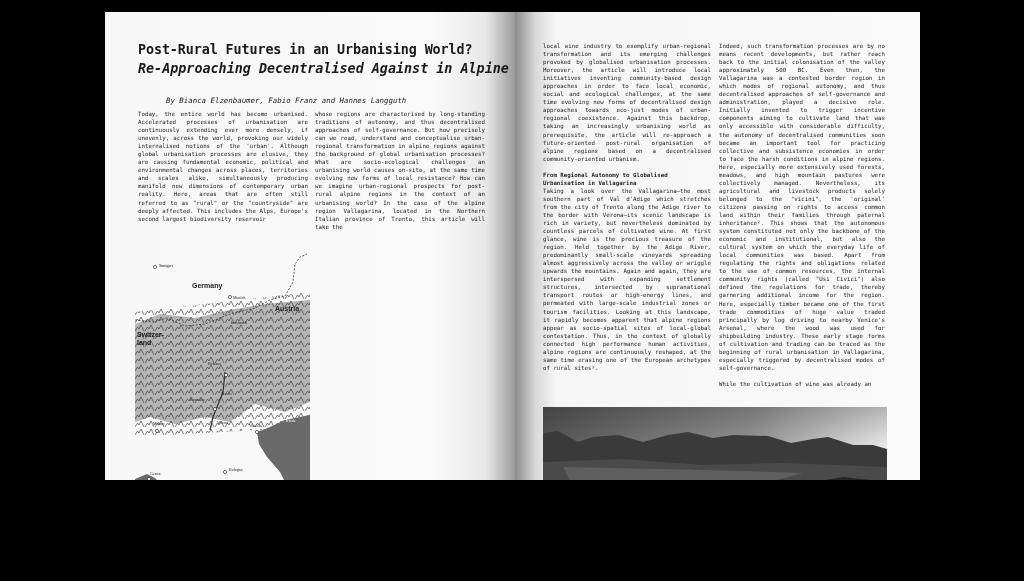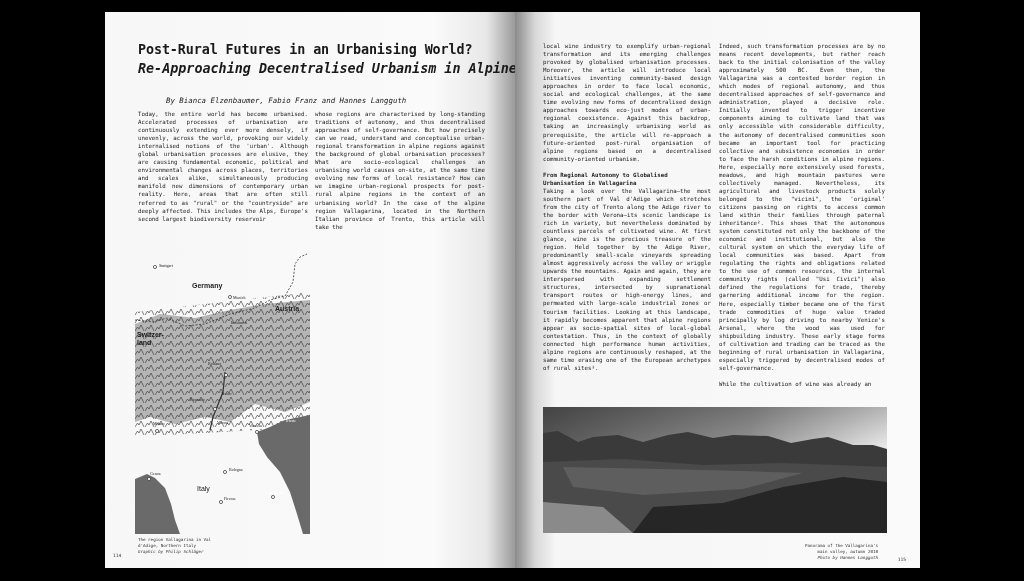--- a/index.html
+++ b/index.html
@@ -1,18 +1,18 @@
 <!DOCTYPE html>
 <html><head>
 <meta charset="utf-8">
 <style>
   html, body { margin:0; padding:0; }
   body { width:1024px; height:581px; background:#000; position:relative; overflow:hidden;
          font-family:"DejaVu Sans Mono","Liberation Mono",monospace; color:#1a1a1a; }
-  .page { position:absolute; top:12px; height:556px; background:#fafafa; overflow:hidden; }
+  .page { position:absolute; top:12px; height:468px; background:#fafafa; overflow:hidden; }
   .page-left { left:105px; width:410px; background:linear-gradient(to right,#f7f7f7 0%,#fafafa 80%,#e8e8e8 93%,#9a9a9a 100%); }
   .page-right { left:515px; width:405px; background:linear-gradient(to right,#8a8a8a 0%,#d8d8d8 5%,#f6f6f6 10%,#fafafa 100%); }
   .title { position:absolute; left:33px; top:30px; font-size:13.4px; font-weight:bold; letter-spacing:-0.1px; white-space:nowrap; }
   .subtitle { position:absolute; left:33px; top:48px; font-size:13.4px; font-weight:bold; font-style:italic; line-height:17px; white-space:nowrap; }
   .byline { position:absolute; left:33px; top:84px; font-size:7.4px; font-style:italic; white-space:nowrap;padding-left:28px; }
   .col { position:absolute; font-size:5.75px; line-height:8.05px; text-align:justify; color:#222; }
   .col p { margin:0; }
   .col .sp { height:8px; }
   .col-l1 { left:33px; top:98px; width:170px; }
   .col-l2 { left:210px; top:98px; width:170px; }
@@ -27,21 +27,21 @@
   .pn-l { left:8px; top:541px; }
   .pn-r { right:14px; top:545px; }
   .photo { position:absolute; left:28px; top:395px; width:344px; height:126px; }
 </style>
 </head>
 <body>
 
 <div class="page page-left">
   <div class="title">Post-Rural Futures in an Urbanising World?</div>
   <div class="subtitle">
-    <div>Re-Approaching Decentralised Urbanism in Alpine</div>
+    <div>Re-Approaching Decentralised Against in Alpine</div>
   </div>
   <div class="byline">By Bianca Elzenbaumer, Fabio Franz and Hannes Langguth</div>
 
   <div class="col col-l1">
     <p>Today, the entire world has become urbanised. Accelerated processes of urbanisation are continuously extending ever more densely, if unevenly, across the world, provoking our widely internalised notions of the 'urban'. Although global urbanisation processes are elusive, they are causing fundamental economic, political and environmental changes across places, territories and scales alike, simultaneously producing manifold new dimensions of contemporary urban reality. Here, areas that are often still referred to as "rural" or the "countryside" are deeply affected. This includes the Alps, Europe's second largest biodiversity reservoir</p>
   </div>
   <div class="col col-l2">
     <p>whose regions are characterised by long-standing traditions of autonomy, and thus decentralised approaches of self-governance. But how precisely can we read, understand and conceptualise urban-regional transformation in alpine regions against the background of global urbanisation processes? What are socio-ecological challenges an urbanising world causes on-site, at the same time evolving new forms of local resistance? How can we imagine urban-regional prospects for post-rural alpine regions in the context of an urbanising world? In the case of the alpine region Vallagarina, located in the Northern Italian province of Trento, this article will take the</p>
   </div>
 

